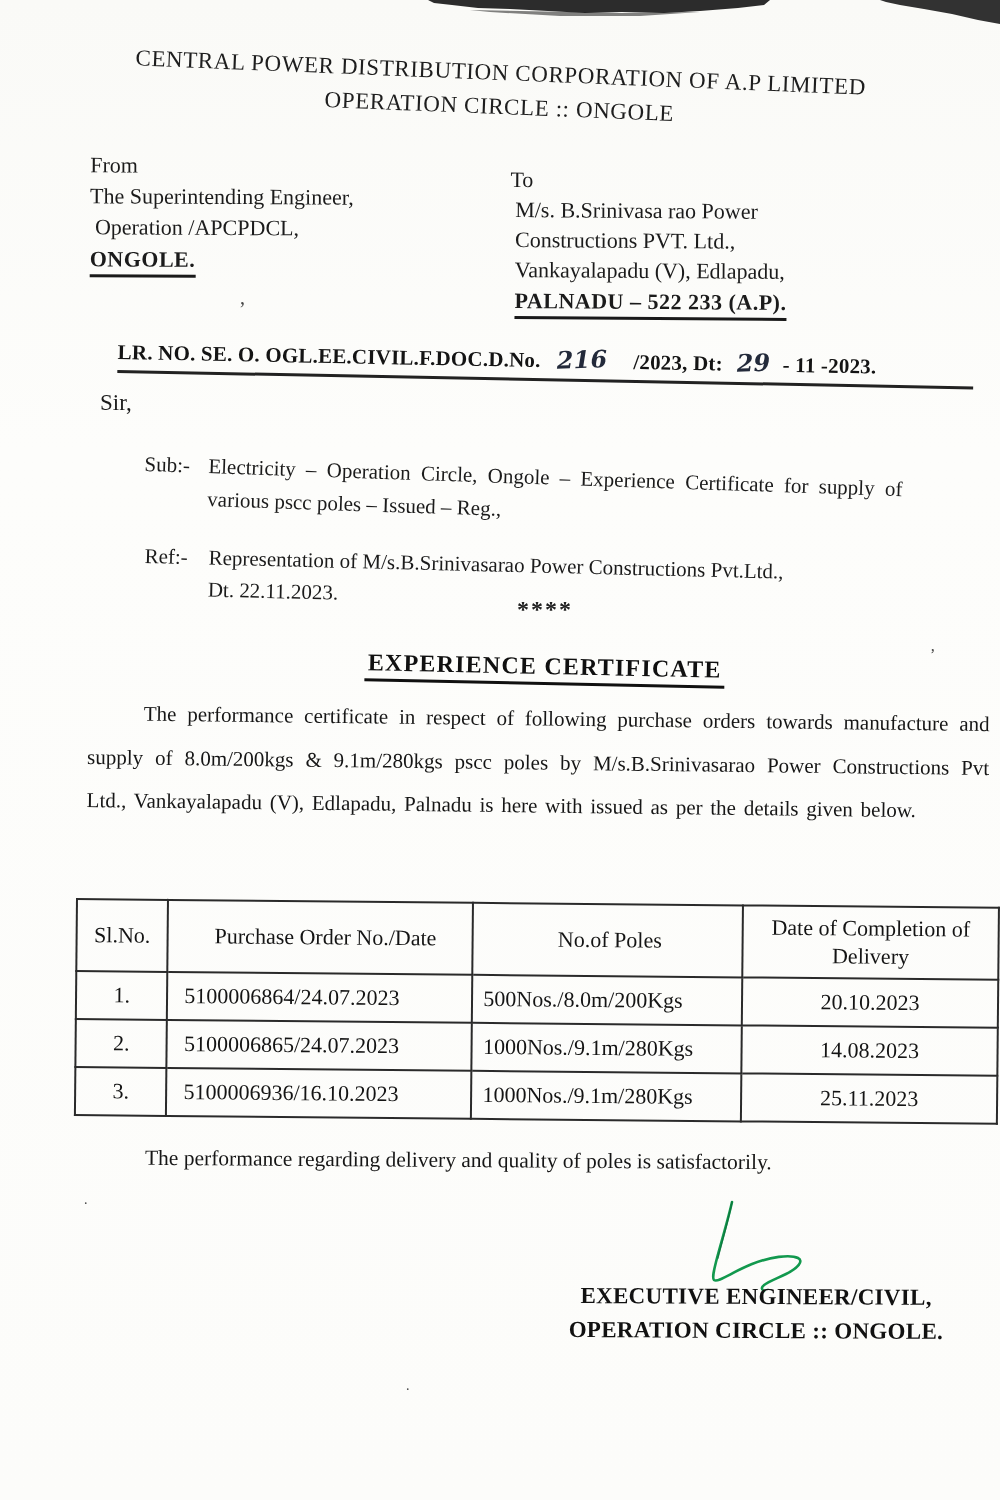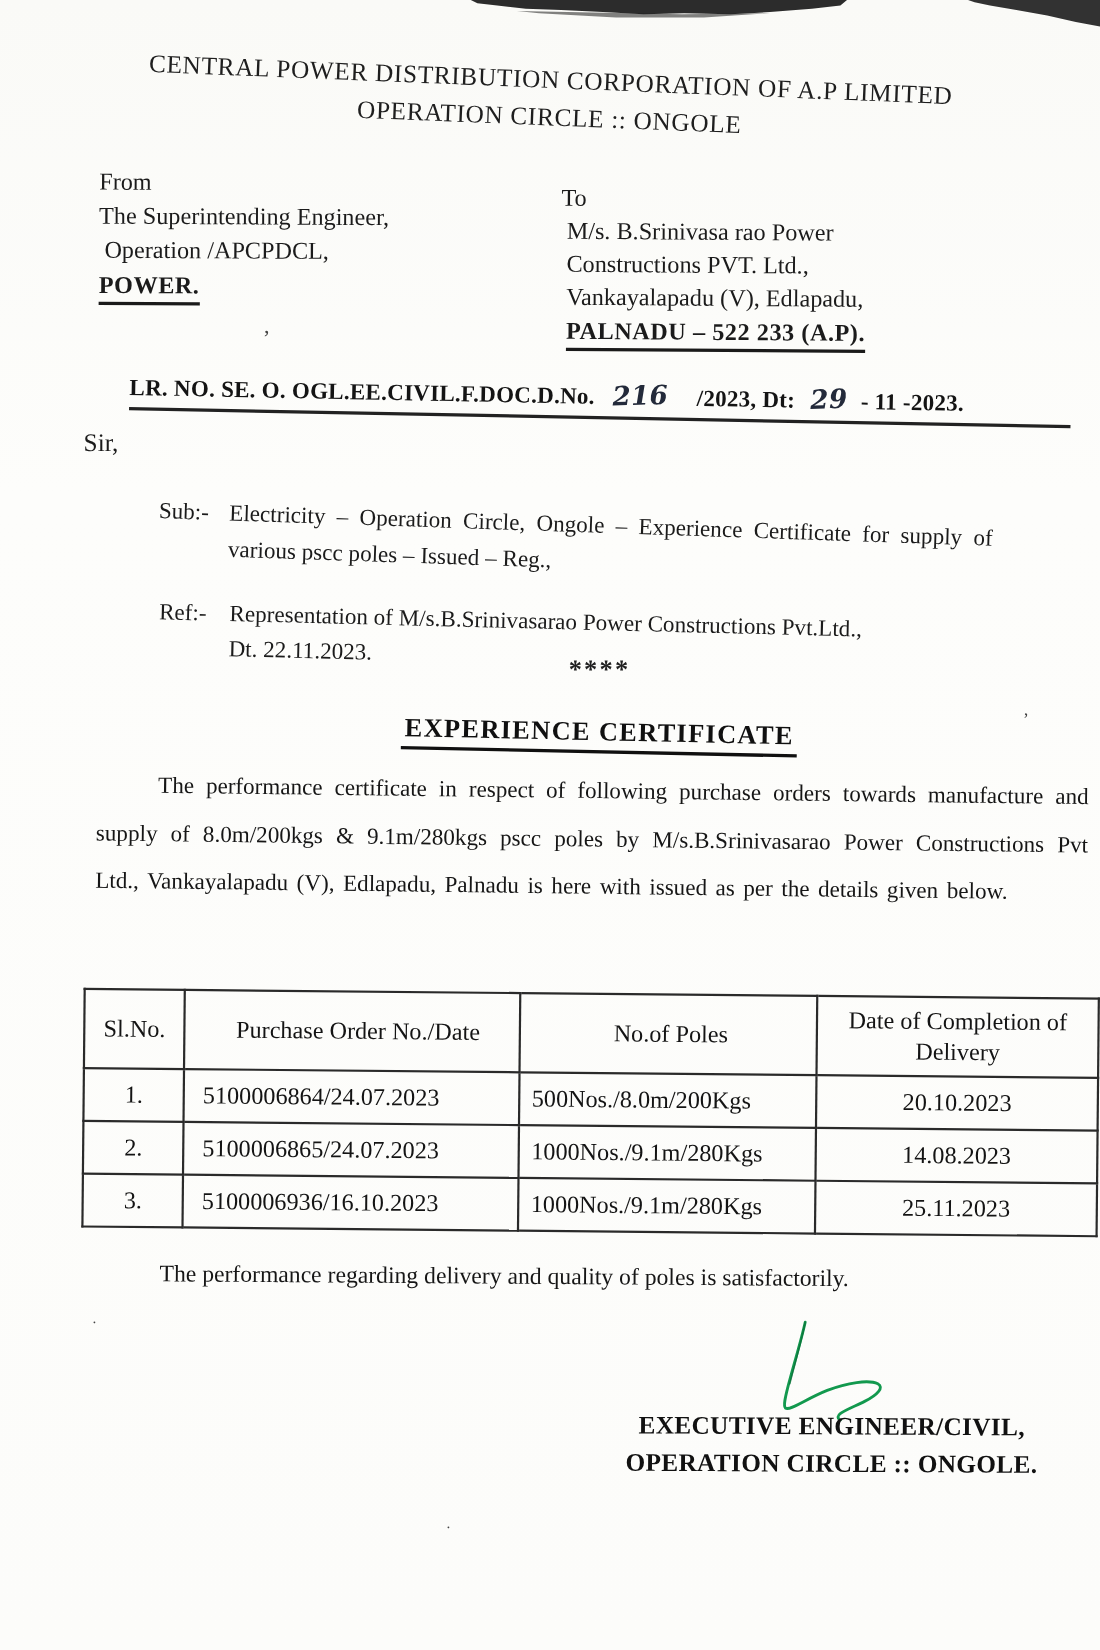--- a/index.html
+++ b/index.html
@@ -21,21 +21,21 @@
   .city-line{font-weight:bold;border-bottom:3px solid #1a1a1a;display:inline-block;
     letter-spacing:.5px;padding-bottom:0px;margin-top:1px;}
   
   .lr-line{top:336px;left:118px;width:856px;font-weight:bold;font-size:21px;
     border-bottom:3px solid #222;padding-bottom:5px;transform:rotate(1.1deg);
     transform-origin:left top;white-space:nowrap;letter-spacing:.2px;color:#141414;}
   .handwrit{font-family:"DejaVu Serif",serif;font-style:italic;font-weight:bold;
     font-size:24px;color:#232a3a;display:inline-block;transform:rotate(-3deg);}
   .hw-1{margin:0 26px 0 16px;}
   .hw-2{margin:0 12px 0 14px;}
-  .salutation{top:390px;left:76px;font-size:23px;}
+  .salutation{top:390px;left:100px;font-size:23px;}
   
   .sub-block{top:448px;left:145px;width:850px;transform:rotate(1.9deg);
     transform-origin:left top;font-size:21px;line-height:33px;}
   .ref-block{top:540px;left:145px;width:850px;transform:rotate(1.4deg);
     transform-origin:left top;font-size:21px;line-height:32px;}
   .lbl{display:inline-block;width:64px;vertical-align:top;}
   .lbl-text{display:inline-block;width:770px;vertical-align:top;}
   .ws-wide{word-spacing:5px;}
   .stars{top:596px;left:0;width:1090px;text-align:center;font-size:24px;
     letter-spacing:2px;font-weight:bold;color:#222;}
@@ -87,21 +87,21 @@
 
   <div class="abs doc-title">
     <div>CENTRAL POWER DISTRIBUTION CORPORATION OF A.P LIMITED</div>
     <div>OPERATION CIRCLE :: ONGOLE</div>
   </div>
 
   <div class="abs from-block">
     <div>From</div>
     <div>The Superintending Engineer,</div>
     <div class="addr-ind">Operation /APCPDCL,</div>
-    <div><span class="city-line">POWER.</span></div>
+    <div><span class="city-line">ONGOLE.</span></div>
   </div>
 
   <div class="abs to-block">
     <div>To</div>
     <div class="addr-ind">M/s. B.Srinivasa rao Power</div>
     <div class="addr-ind">Constructions  PVT. Ltd.,</div>
     <div class="addr-ind">Vankayalapadu (V), Edlapadu,</div>
     <div class="addr-ind"><span class="city-line">PALNADU – 522 233 (A.P).</span></div>
   </div>
 

